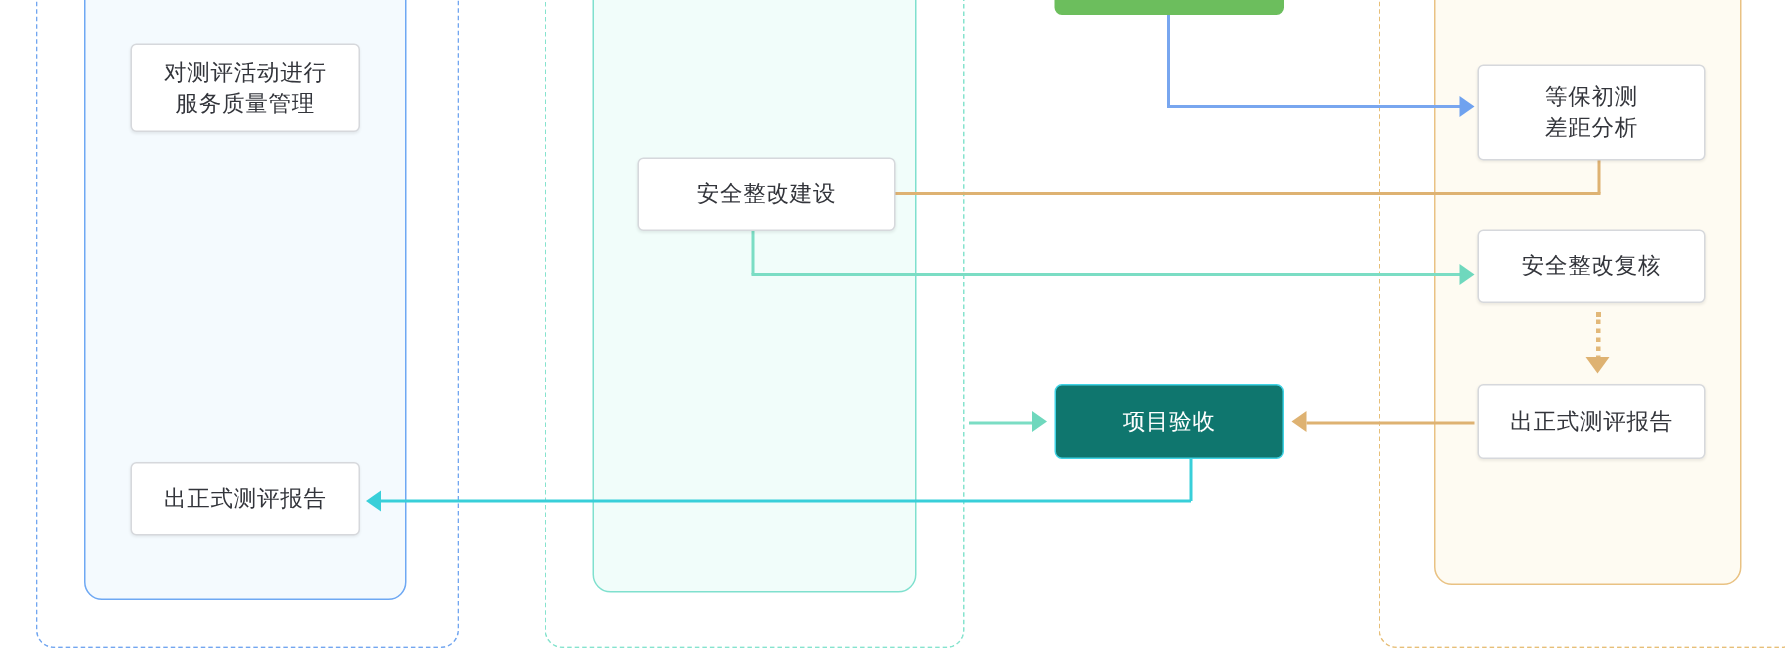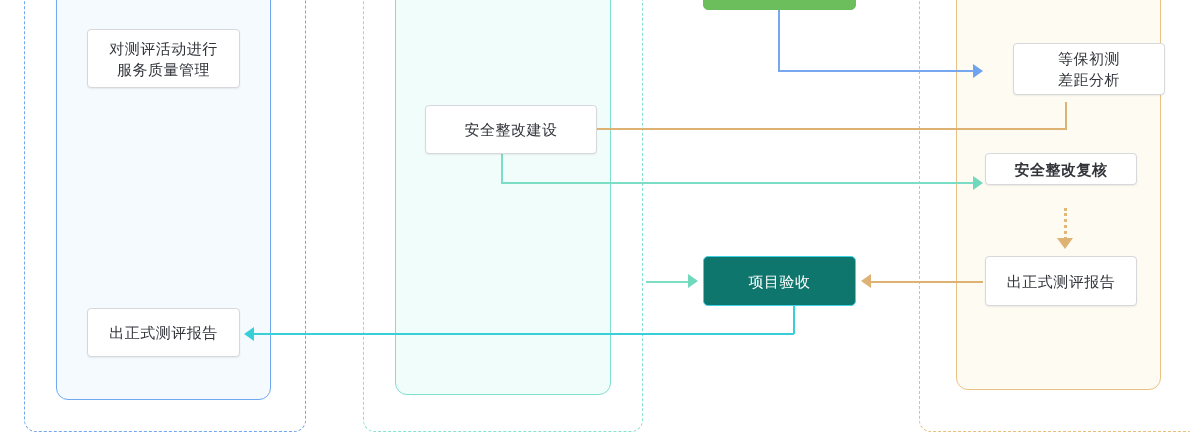--- a/index.html
+++ b/index.html
@@ -141,26 +141,26 @@
   </div>
 
   <div class="node plain" style="left:409px;top:105px;width:172px;height:49px;">
     <span>安全整改建设</span>
   </div>
 
   <div class="node cyan" style="left:687px;top:256px;width:153px;height:50px;">
     <span>项目验收</span>
   </div>
 
-  <div class="node plain" style="left:969px;top:43px;width:152px;height:52px;margin-left:28px;">
+  <div class="node plain" style="left:969px;top:43px;width:152px;height:64px;">
     <span>等保初测
 差距分析</span>
   </div>
 
-  <div class="node plain" style="left:969px;top:153px;width:152px;height:32px;font-weight:bold;">
+  <div class="node plain" style="left:969px;top:153px;width:152px;height:49px;">
     <span>安全整改复核</span>
   </div>
 
   <div class="node plain" style="left:969px;top:256px;width:152px;height:50px;">
     <span>出正式测评报告</span>
   </div>
 
 </div>
 
 </body></html>

